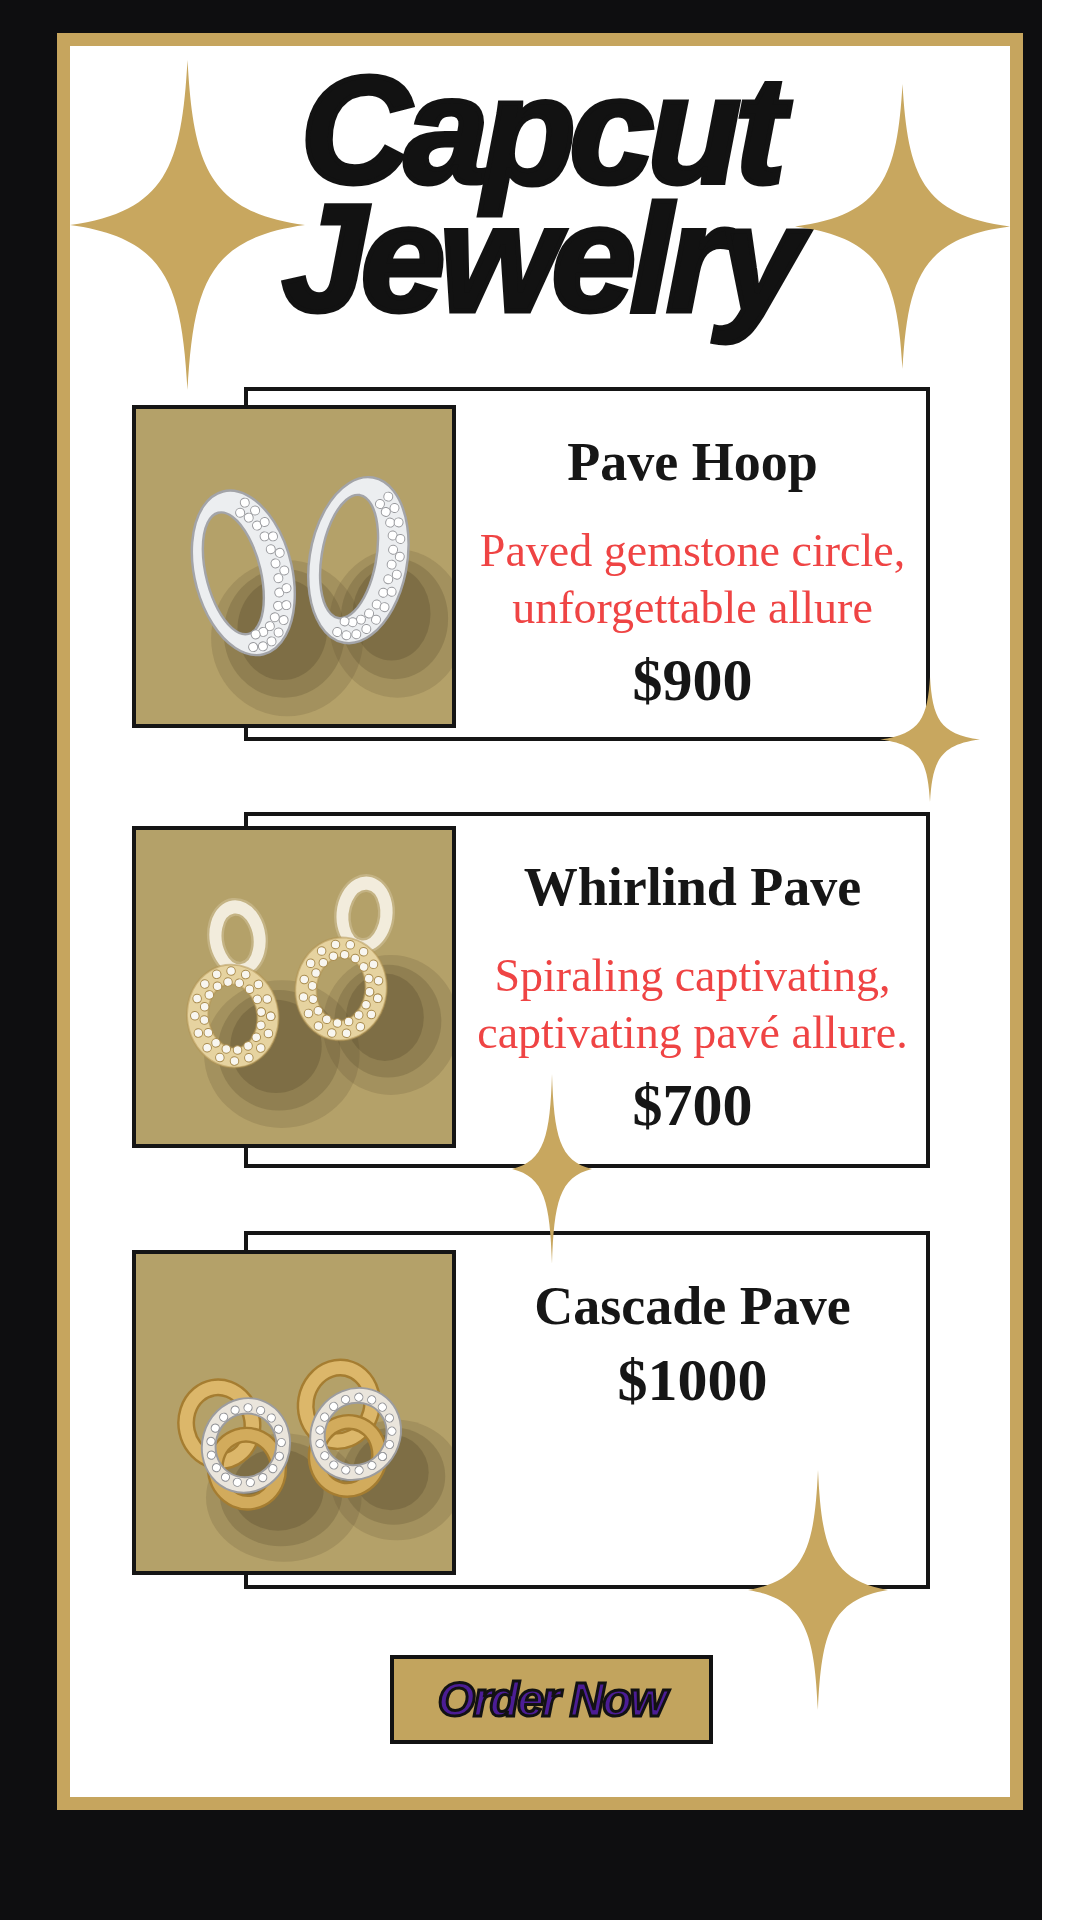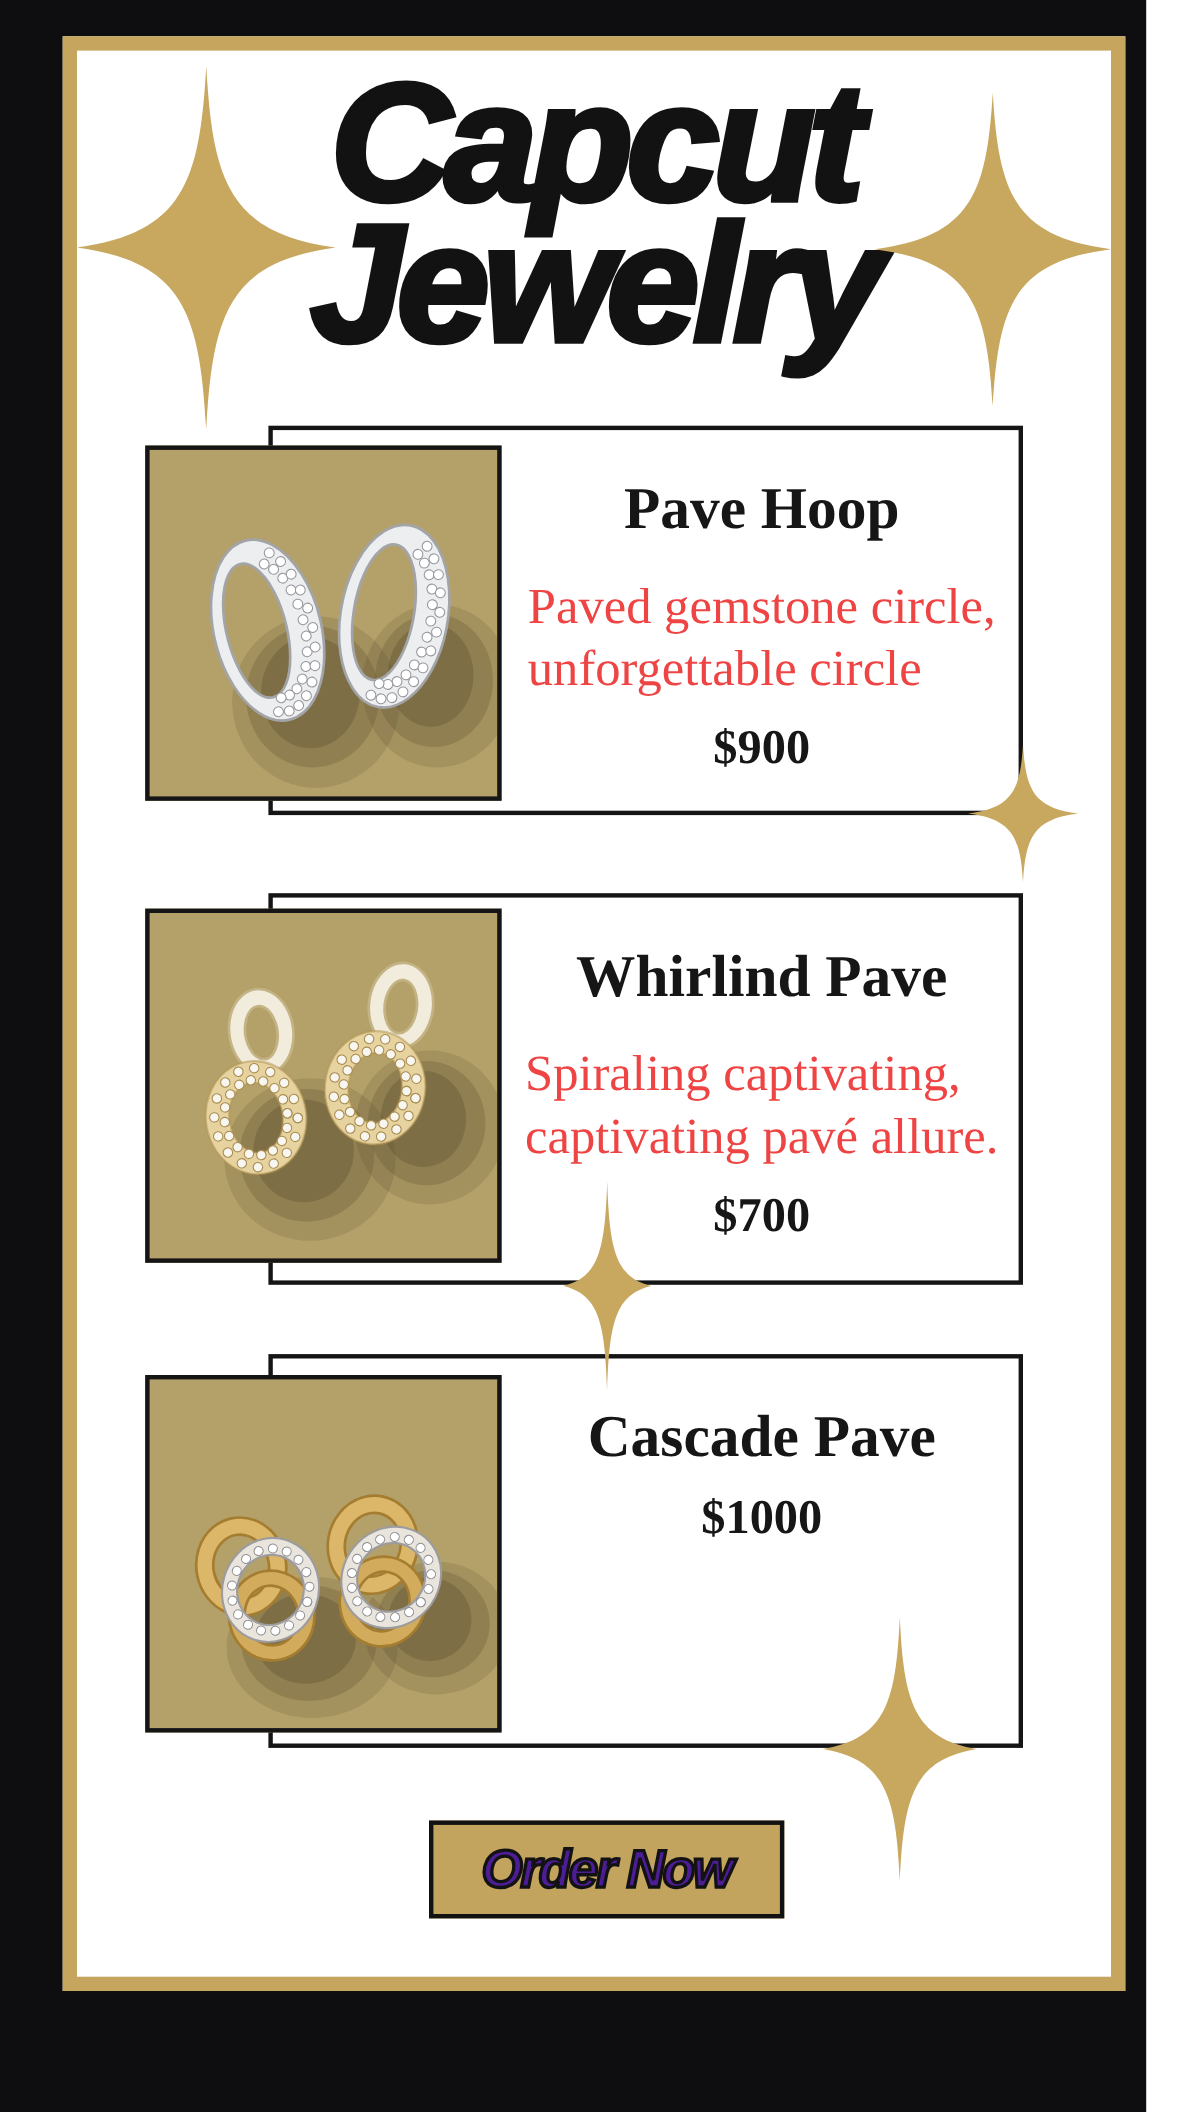--- a/index.html
+++ b/index.html
@@ -19,25 +19,25 @@
   #star-card1-corner {left:880px; top:677px;  width:100px;height:125px;}
   #star-mid          {left:512px; top:1074px; width:80px; height:190px;}
   #star-bottom-right {left:748px; top:1470px; width:140px;height:240px;}
   
   .card{position:absolute;left:244px;width:686px;box-sizing:border-box;background:#ffffff;
         border:4px solid #151515;z-index:1;}
   #card-1{top:387px;height:354px;}
   #card-2{top:812px;height:356px;}
   #card-3{top:1231px;height:358px;}
   .card-text{position:absolute;left:211px;right:0;top:0;bottom:0;display:flex;flex-direction:column;
-             align-items:center;padding-top:41px;color:#161616;
+             align-items:center;text-align:center;padding-top:41px;color:#161616;
              font-family:"Liberation Serif","DejaVu Serif",serif;}
   .product-title{font-weight:bold;font-size:54px;line-height:60px;}
   .product-desc{margin-top:30px;font-size:46px;line-height:57px;color:#ef4444;}
-  .product-price{margin-top:12px;font-weight:bold;font-size:44px;line-height:64px;}
+  .product-price{margin-top:12px;font-weight:bold;font-size:60px;line-height:64px;}
   
   .photo{position:absolute;left:132px;width:324px;box-sizing:border-box;background:var(--gold-bg,#b4a169);
          border:4px solid #151515;z-index:3;}
   #photo-1{top:405px;height:323px;}
   #photo-2{top:826px;height:322px;}
   #photo-3{top:1250px;height:325px;}
   .photo svg{display:block;width:100%;height:100%;}
   
   #order-button{position:absolute;left:390px;top:1655px;width:323px;height:89px;box-sizing:border-box;
                 background:var(--gold-btn,#c2a45e);border:4px solid #121212;z-index:5;cursor:pointer;
@@ -81,21 +81,21 @@
     <svg viewBox="0 0 100 100" preserveAspectRatio="none">
         <path class="star-path" d="M50 0 C52.5 32 59 46 100 50 C59 54 52.5 68 50 100 C47.5 68 41 54 0 50 C41 46 47.5 32 50 0 Z" fill="#c8a75f"></path>
       </svg>
   </div>
 
   <div class="card" id="card-1">
     <div class="card-text">
       <div class="product-title">Pave Hoop</div>
       <div class="product-desc">
         <div>Paved gemstone circle,</div>
-        <div>unforgettable circle</div>
+        <div>unforgettable allure</div>
       </div>
       <div class="product-price">$900</div>
     </div>
   </div>
 
   <div class="card" id="card-2">
     <div class="card-text">
       <div class="product-title">Whirlind Pave</div>
       <div class="product-desc">
         <div>Spiraling captivating,</div>

